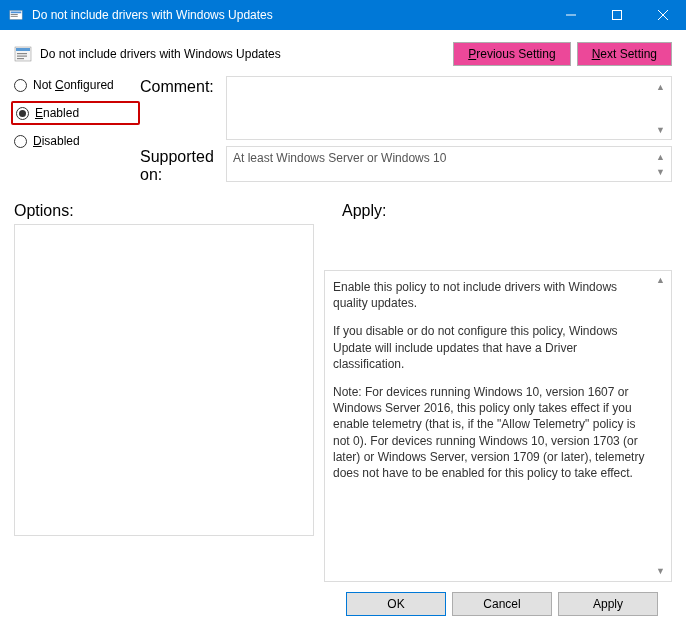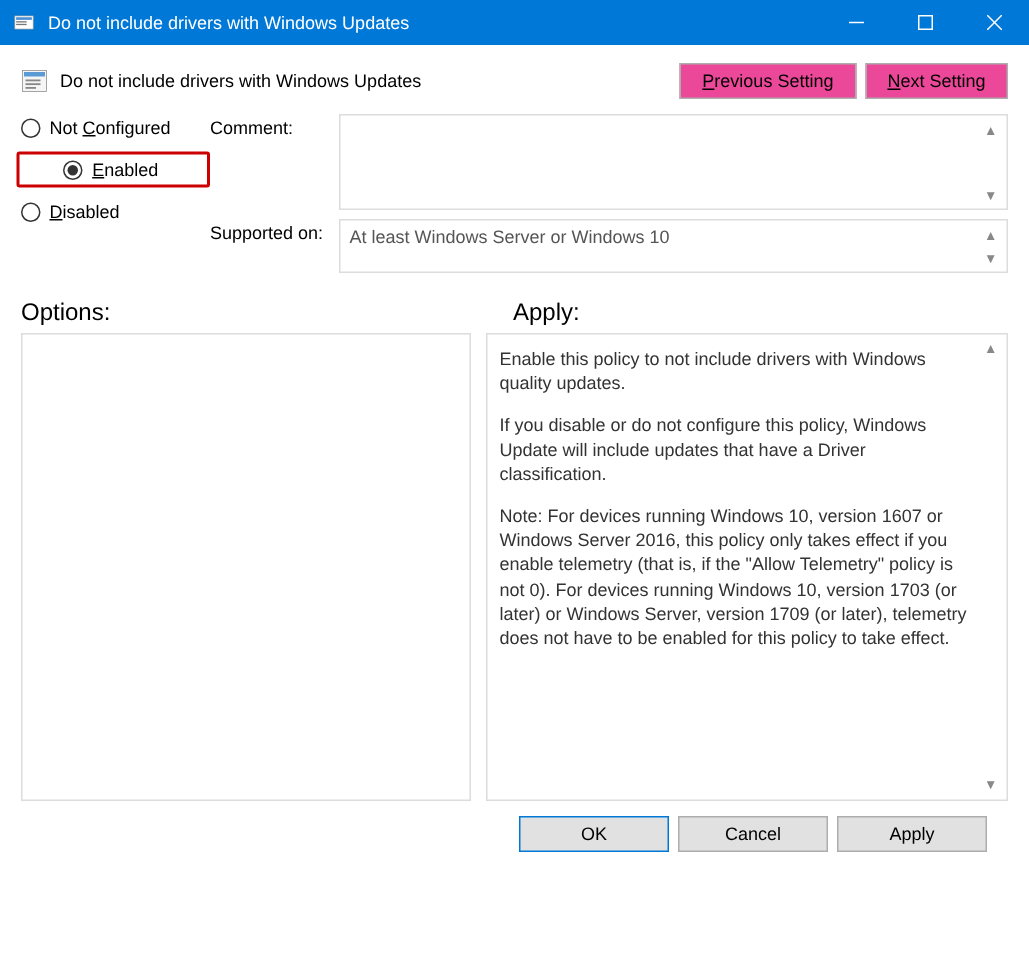--- a/index.html
+++ b/index.html
@@ -22,37 +22,37 @@
     .nav-btn { padding: 4px 14px; background: #ec4899; border: 1px solid #adadad; cursor: pointer; font-size: 12px; }
     .underline { text-decoration: underline; }
     
     .main-grid { display: grid; grid-template-columns: 120px 80px 1fr; gap: 6px 6px; align-items: start; }
     
     .radio-col { display: flex; flex-direction: column; gap: 12px; padding-top: 2px; grid-row: span 2; }
     .radio-item { display: flex; align-items: center; gap: 6px; cursor: pointer; }
     .radio { width: 13px; height: 13px; border: 1px solid #333; border-radius: 50%; display: flex; align-items: center; justify-content: center; }
     .radio.checked::after { content: ''; width: 7px; height: 7px; background: #333; border-radius: 50%; }
     .radio-label { font-size: 12px; }
-    .highlight-box { border: 2px solid #c00; padding: 3px 6px 3px 3px; margin: -3px -6px -3px -3px; display: inline-flex; border-radius: 2px; justify-content: center; }
+    .highlight-box { border: 2px solid #c00; padding: 3px 6px 3px 3px; margin: -3px -6px -3px -3px; display: inline-flex; border-radius: 2px; }
     
-    .field-label { font-size: 12px; text-align: left; padding-top: 2px; }
+    .field-label { font-size: 16px; text-align: left; padding-top: 2px; }
     
     .comment-box { border: 1px solid #dcdcdc; background: #fff; height: 64px; position: relative; padding: 2px; }
     .supported-box { border: 1px solid #dcdcdc; background: #fff; height: 36px; position: relative; padding: 4px 6px; color: #555; }
     .scroll-arrow { position: absolute; right: 2px; width: 17px; height: 17px; display: flex; align-items: center; justify-content: center; color: #888; font-size: 9px; }
     .scroll-arrow.top { top: 1px; }
     .scroll-arrow.bot { bottom: 1px; }
     
     .lower-labels { display: flex; margin-top: 18px; margin-bottom: 4px; }
     .lower-label { font-size: 16px; }
     .options-label { width: 328px; }
     
     .lower-panels { display: flex; gap: 10px; }
     .options-panel { width: 318px; height: 312px; border: 1px solid #dcdcdc; background: #fff; }
-    .help-panel { width: 368px; height: 312px; border: 1px solid #dcdcdc; background: #fff; padding: 8px 8px; position: relative; line-height: 1.35; color: #333; }
+    .help-panel { width: 368px; height: 312px; border: 1px solid #dcdcdc; background: #fff; padding: 8px 8px; position: relative; line-height: 1.35; color: #333; margin-top: 46px; }
     .help-panel p { margin-bottom: 12px; font-size: 12px; }
     .help-panel .scroll-region { padding-right: 14px; }
     
     .footer { display: flex; justify-content: flex-end; gap: 6px; padding: 10px 14px 0 0; }
     .footer-btn { width: 100px; padding: 4px 0; background: #e1e1e1; border: 1px solid #adadad; cursor: pointer; font-size: 12px; text-align: center; }
     .footer-btn.default { border-color: #0078d7; }
   </style>
 </head>
 <body>
 

